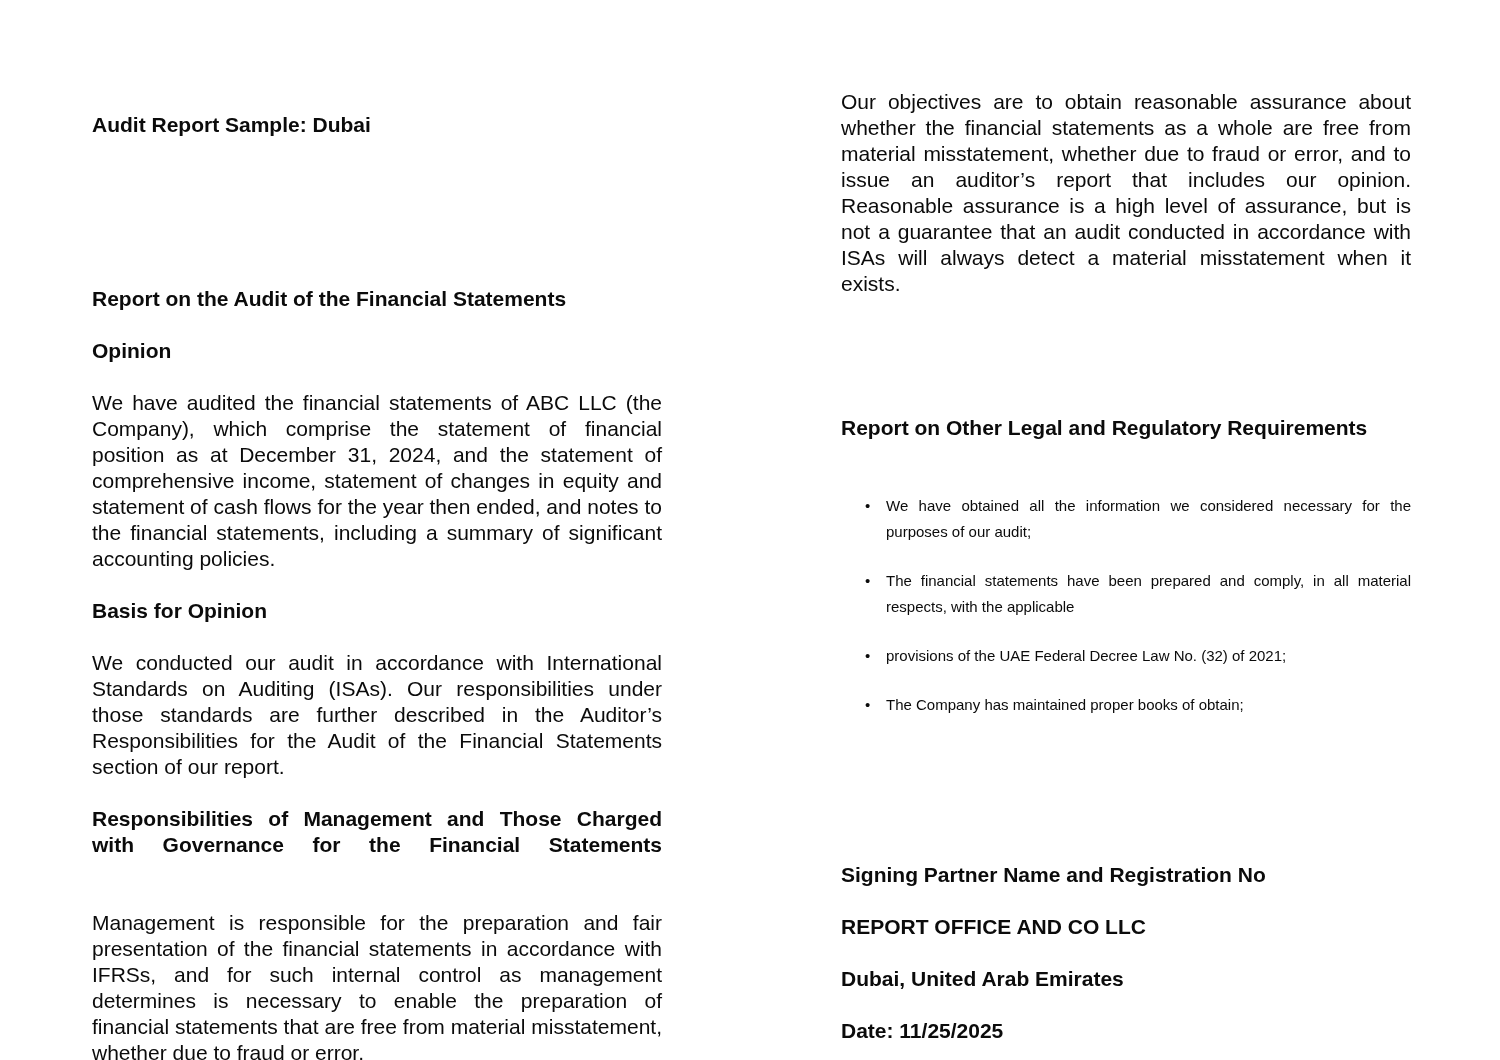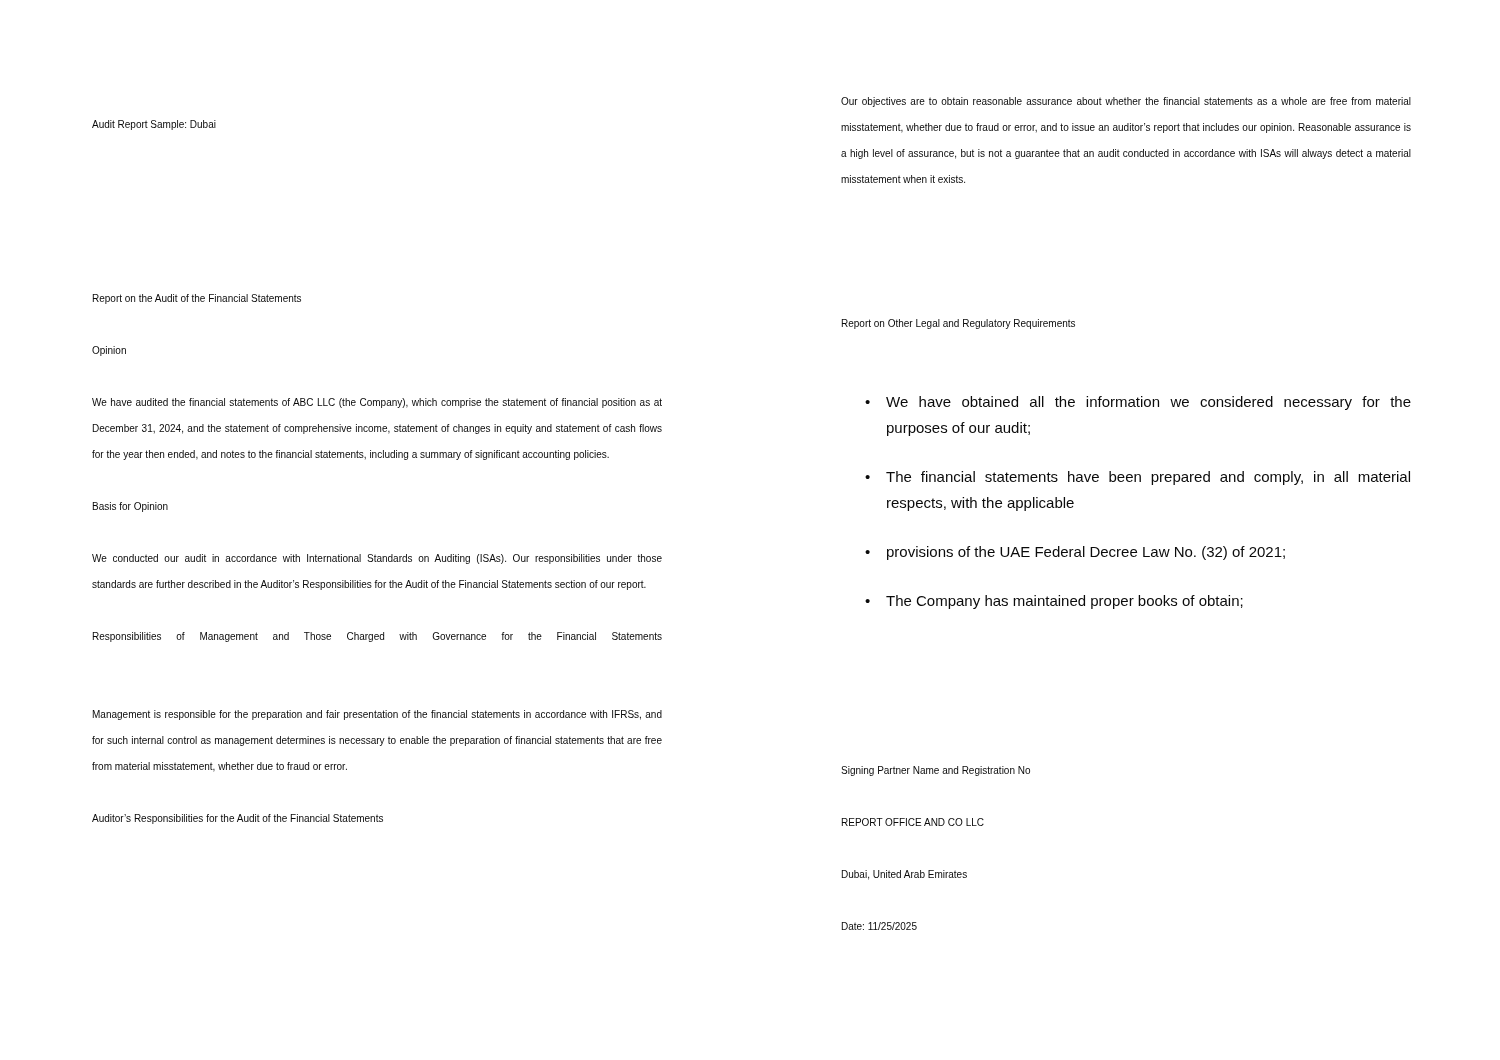--- a/index.html
+++ b/index.html
@@ -25,27 +25,27 @@
   .column {
     position: absolute;
     width: 570px;
     top: 0;
   }
 
   .column-left  { left: 92px; }
   .column-right { left: 841px; }
 
   .block {
-    font-size: 10px;
+    font-size: 21px;
     line-height: 26px;
     color: #0b0b0b;
   }
 
   .heading {
-    font-weight: normal;
+    font-weight: bold;
     text-align: justify;
     text-justify: inter-word;
   }
 
   .para {
     font-weight: normal;
     text-align: justify;
     text-justify: inter-word;
   }
 

